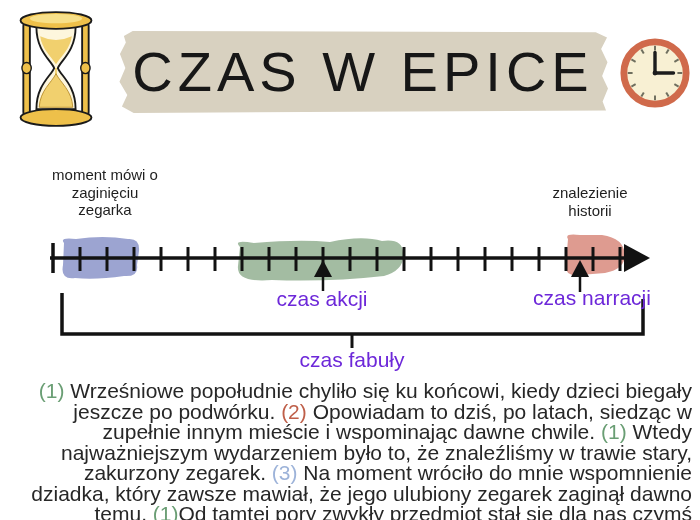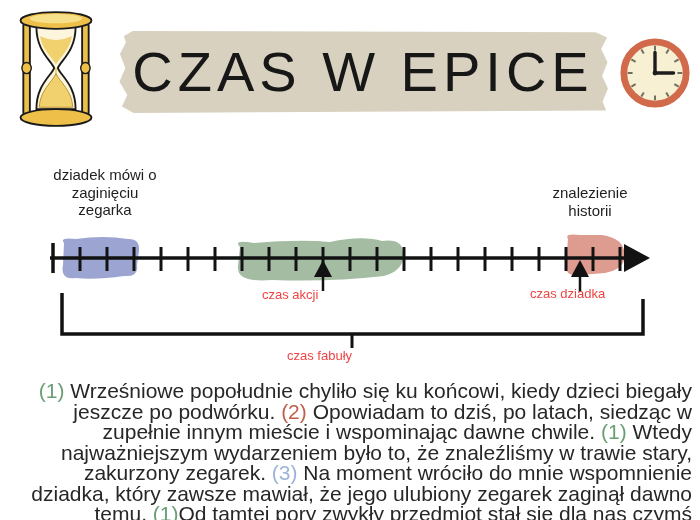--- a/index.html
+++ b/index.html
@@ -33,21 +33,21 @@
   .hl { mix-blend-mode:multiply; opacity:0.85; }
   .hl-blue  { fill:var(--highlight_blue); }
   .hl-green { fill:var(--highlight_green); }
   .hl-red   { fill:var(--highlight_red); }
 
   .tl-label {
     position:absolute; text-align:center; white-space:pre-line;
     font-size:15px; line-height:1.18; color:#1f1f1f;
   }
   .anno-label {
-    position:absolute; text-align:left; font-size:13px; color:#ef4444;
+    position:absolute; text-align:center; font-size:21px; color:#6d28d9;
     white-space:nowrap;
   }
 
   
   .paragraph {
     position:absolute; left:8px; top:381px; width:684px;
     text-align:right; font-size:21px; line-height:20.5px;
     color:var(--paragraph_text);
   }
 </style>
@@ -140,25 +140,25 @@
       <line class="ink-line" x1="580" y1="292" x2="580" y2="274" stroke-width="2.5"></line>
       <polygon class="ink-fill" points="571,277 589,277 580,260"></polygon>
     </g>
 
     <g>
       <polyline class="ink-line" points="62,293 62,334 643,334 643,299" stroke-width="3.5"></polyline>
       <line class="ink-line" x1="352" y1="334" x2="352" y2="348" stroke-width="3"></line>
     </g>
   </svg>
 
-  <div class="tl-label" style="left:38px; top:166px; width:134px;">dziadek mówi o
+  <div class="tl-label" style="left:38px; top:166px; width:134px;">moment mówi o
 zaginięciu
 zegarka</div>
   <div class="tl-label" style="left:528px; top:184px; width:124px;">znalezienie
 historii</div>
 
   <div class="anno-label" style="left:262px; top:287px; width:120px;">czas akcji</div>
-  <div class="anno-label" style="left:530px; top:286px; width:124px;">czas dziadka</div>
+  <div class="anno-label" style="left:530px; top:286px; width:124px;">czas narracji</div>
   <div class="anno-label" style="left:287px; top:348px; width:130px;">czas fabuły</div>
 
   <div class="paragraph"><span style="color: rgb(106, 158, 116);">(1)</span><span> Wrześniowe popołudnie chyliło się ku końcowi, kiedy dzieci biegały jeszcze po podwórku. </span><span style="color: rgb(191, 95, 73);">(2)</span><span> Opowiadam to dziś, po latach, siedząc w zupełnie innym mieście i wspominając dawne chwile. </span><span style="color: rgb(106, 158, 116);">(1)</span><span> Wtedy najważniejszym wydarzeniem było to, że znaleźliśmy w trawie stary, zakurzony zegarek. </span><span style="color: rgb(157, 179, 217);">(3)</span><span> Na moment wróciło do mnie wspomnienie dziadka, który zawsze mawiał, że jego ulubiony zegarek zaginął dawno temu. </span><span style="color: rgb(106, 158, 116);">(1)</span><span>Od tamtej pory zwykły przedmiot stał się dla nas czymś niezwykłym, jakby łączył przeszłość z teraźniejszością.</span></div>
 
 </div>
 
 </body></html>

